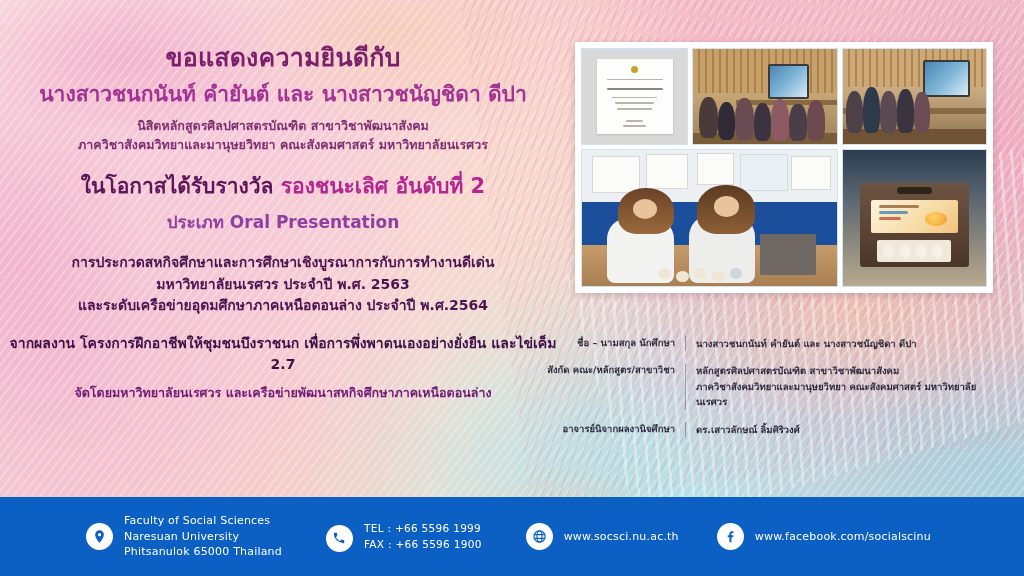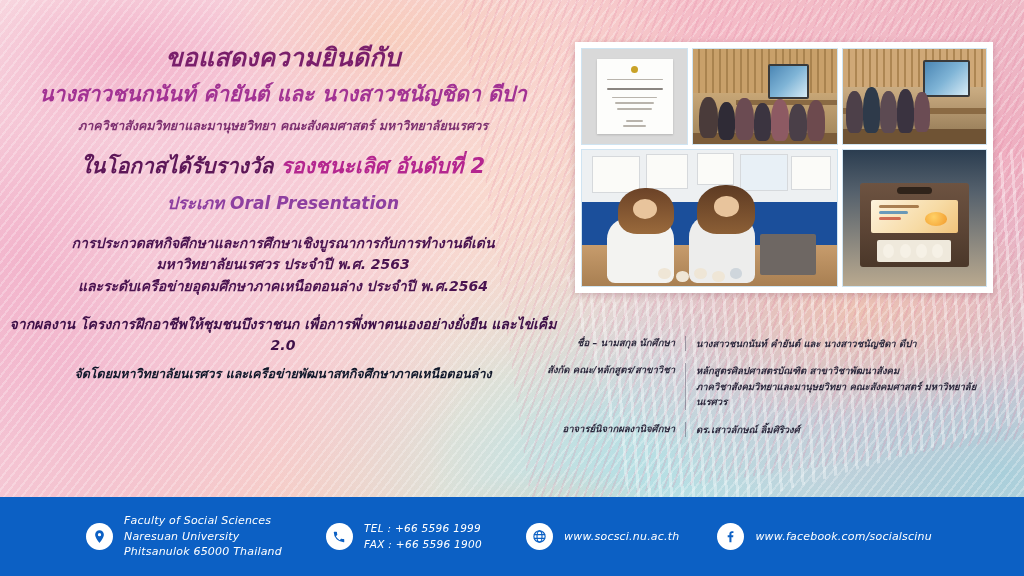--- a/index.html
+++ b/index.html
@@ -1,21 +1,21 @@
 <!DOCTYPE html>
 <html lang="th"><head>
 <meta charset="utf-8">
 <style>
   html,body{margin:0;padding:0;}
   body{
     width:1024px;height:576px;overflow:hidden;
     font-family:"DejaVu Sans","Liberation Sans",sans-serif;
     background:#f7e3e0;position:relative;
   }
-  .poster{position:absolute;inset:0;overflow:hidden;font-style:italic;}
+  .poster{position:absolute;inset:0;overflow:hidden;}
 
   
   .bg-base{position:absolute;inset:0;
     background:
       radial-gradient(circle at 22% 18%, #f6c9d8 0%, rgba(246,201,216,0) 42%),
       radial-gradient(circle at 8% 62%, #f2b9cf 0%, rgba(242,185,207,0) 38%),
       radial-gradient(circle at 46% 30%, #fadfc9 0%, rgba(250,223,201,0) 40%),
       radial-gradient(circle at 70% 8%,  #f4b9c6 0%, rgba(244,185,198,0) 45%),
       radial-gradient(circle at 96% 26%, #efa9bd 0%, rgba(239,169,189,0) 42%),
       radial-gradient(circle at 88% 72%, #a9dbe3 0%, rgba(169,219,227,0) 48%),
@@ -54,21 +54,21 @@
   .left-col{position:absolute;left:0;top:44px;width:566px;text-align:center;}
   .l-congrats{font-size:25px;font-weight:700;color:#7a1f6b;letter-spacing:.2px;line-height:1.15;}
   .l-names{font-size:21px;font-weight:700;color:#a23293;margin-top:9px;line-height:1.2;}
   .l-sub{font-size:12.5px;font-weight:700;color:#7d3070;margin-top:9px;line-height:1.55;}
   .l-award{font-size:21px;font-weight:700;color:#5d1758;margin-top:18px;line-height:1.25;}
   .l-award .hl{color:#b4268f;}
   .l-type{font-size:17px;font-weight:700;color:#8e3fa0;margin-top:9px;}
   .l-project{font-size:13px;font-weight:700;color:#c4338f;margin-top:7px;line-height:1.4;}
   .l-contest{font-size:14px;font-weight:700;color:#4a1350;margin-top:17px;line-height:1.55;}
   .l-work{font-size:14px;font-weight:700;color:#3e1048;margin-top:16px;line-height:1.5;}
-  .l-org{font-size:12.5px;font-weight:700;color:#0f172a;margin-top:8px;}
+  .l-org{font-size:12.5px;font-weight:700;color:#701a75;margin-top:8px;}
 
   
   .collage{position:absolute;left:575px;top:42px;width:418px;height:251px;
     background:#ffffff;padding:6px;box-sizing:border-box;
     box-shadow:0 2px 7px rgba(120,60,80,.28);}
   .collage-inner{width:100%;height:100%;display:grid;
     grid-template-columns:1.02fr 1.38fr 1.38fr;
     grid-template-rows:1fr 1.42fr;gap:4px;}
   .ph{position:relative;overflow:hidden;border:1.5px solid #cfe4f2;box-sizing:border-box;}
   .ph.p1{grid-column:1;grid-row:1;}
@@ -127,21 +127,21 @@
   .ilabel{width:130px;flex:0 0 130px;text-align:right;padding-right:10px;
     font-size:9.5px;font-weight:700;color:#2d2a3e;line-height:1.5;}
   .ival{flex:1;border-left:1.3px solid rgba(90,90,110,.5);padding-left:10px;
     font-size:9.5px;font-weight:700;color:#2d2a3e;line-height:1.62;}
 
   
   .footer{position:absolute;left:0;bottom:0;width:100%;height:79px;background:#0c60c4;
     display:flex;align-items:center;}
   .fitem{display:flex;align-items:center;color:#fff;}
   .fi-loc{margin-left:86px;}
-  .fi-tel{margin-left:44px;}
+  .fi-tel{margin-left:44px;align-items:flex-end;}
   .fi-web{margin-left:44px;}
   .fi-fb{margin-left:38px;justify-content:space-between;}
   .fico{width:27px;height:27px;border-radius:50%;background:#fff;flex:0 0 27px;
     display:flex;align-items:center;justify-content:center;margin-right:11px;}
   .fico svg{display:block;}
   .ftext{font-size:11px;line-height:1.45;letter-spacing:.2px;font-weight:400;}
   .ftext .mono{font-size:10.5px;letter-spacing:.3px;}
 </style>
 </head>
 <body>
@@ -153,37 +153,38 @@
   <div class="bg-stripes"></div>
   <div class="bg-stripes2"></div>
   <div class="bg-brush"></div>
 
   <div class="left-col">
     <div class="l-congrats">ขอแสดงความยินดีกับ</div>
 
     <div class="l-names">นางสาวชนกนันท์ คำยันต์ และ นางสาวชนัญชิดา ดีปา</div>
 
     <div class="l-sub">
+      <div>นิสิตหลักสูตรศิลปศาสตรบัณฑิต สาขาวิชาพัฒนาสังคม</div>
       <div>ภาควิชาสังคมวิทยาและมานุษยวิทยา คณะสังคมศาสตร์  มหาวิทยาลัยนเรศวร</div>
     </div>
 
     <div class="l-award">
       <span>ในโอกาสได้รับรางวัล </span><span class="hl">รองชนะเลิศ อันดับที่ 2</span>
     </div>
 
     <div class="l-type">ประเภท Oral Presentation</div>
 
 
     <div class="l-contest">
       <div>การประกวดสหกิจศึกษาและการศึกษาเชิงบูรณาการกับการทำงานดีเด่น</div>
       <div>มหาวิทยาลัยนเรศวร ประจำปี พ.ศ. 2563</div>
       <div>และระดับเครือข่ายอุดมศึกษาภาคเหนือตอนล่าง ประจำปี พ.ศ.2564</div>
     </div>
 
-    <div class="l-work">จากผลงาน โครงการฝึกอาชีพให้ชุมชนบึงราชนก เพื่อการพึ่งพาตนเองอย่างยั่งยืน และไข่เค็ม 2.0</div>
+    <div class="l-work">จากผลงาน โครงการฝึกอาชีพให้ชุมชนบึงราชนก เพื่อการพึ่งพาตนเองอย่างยั่งยืน และไข่เค็ม 2.7</div>
 
     <div class="l-org">จัดโดยมหาวิทยาลัยนเรศวร และเครือข่ายพัฒนาสหกิจศึกษาภาคเหนือตอนล่าง</div>
   </div>
 
   <div class="collage">
     <div class="collage-inner">
 
       <div class="ph p1">
         <div class="cert">
           <div class="seal"></div>

